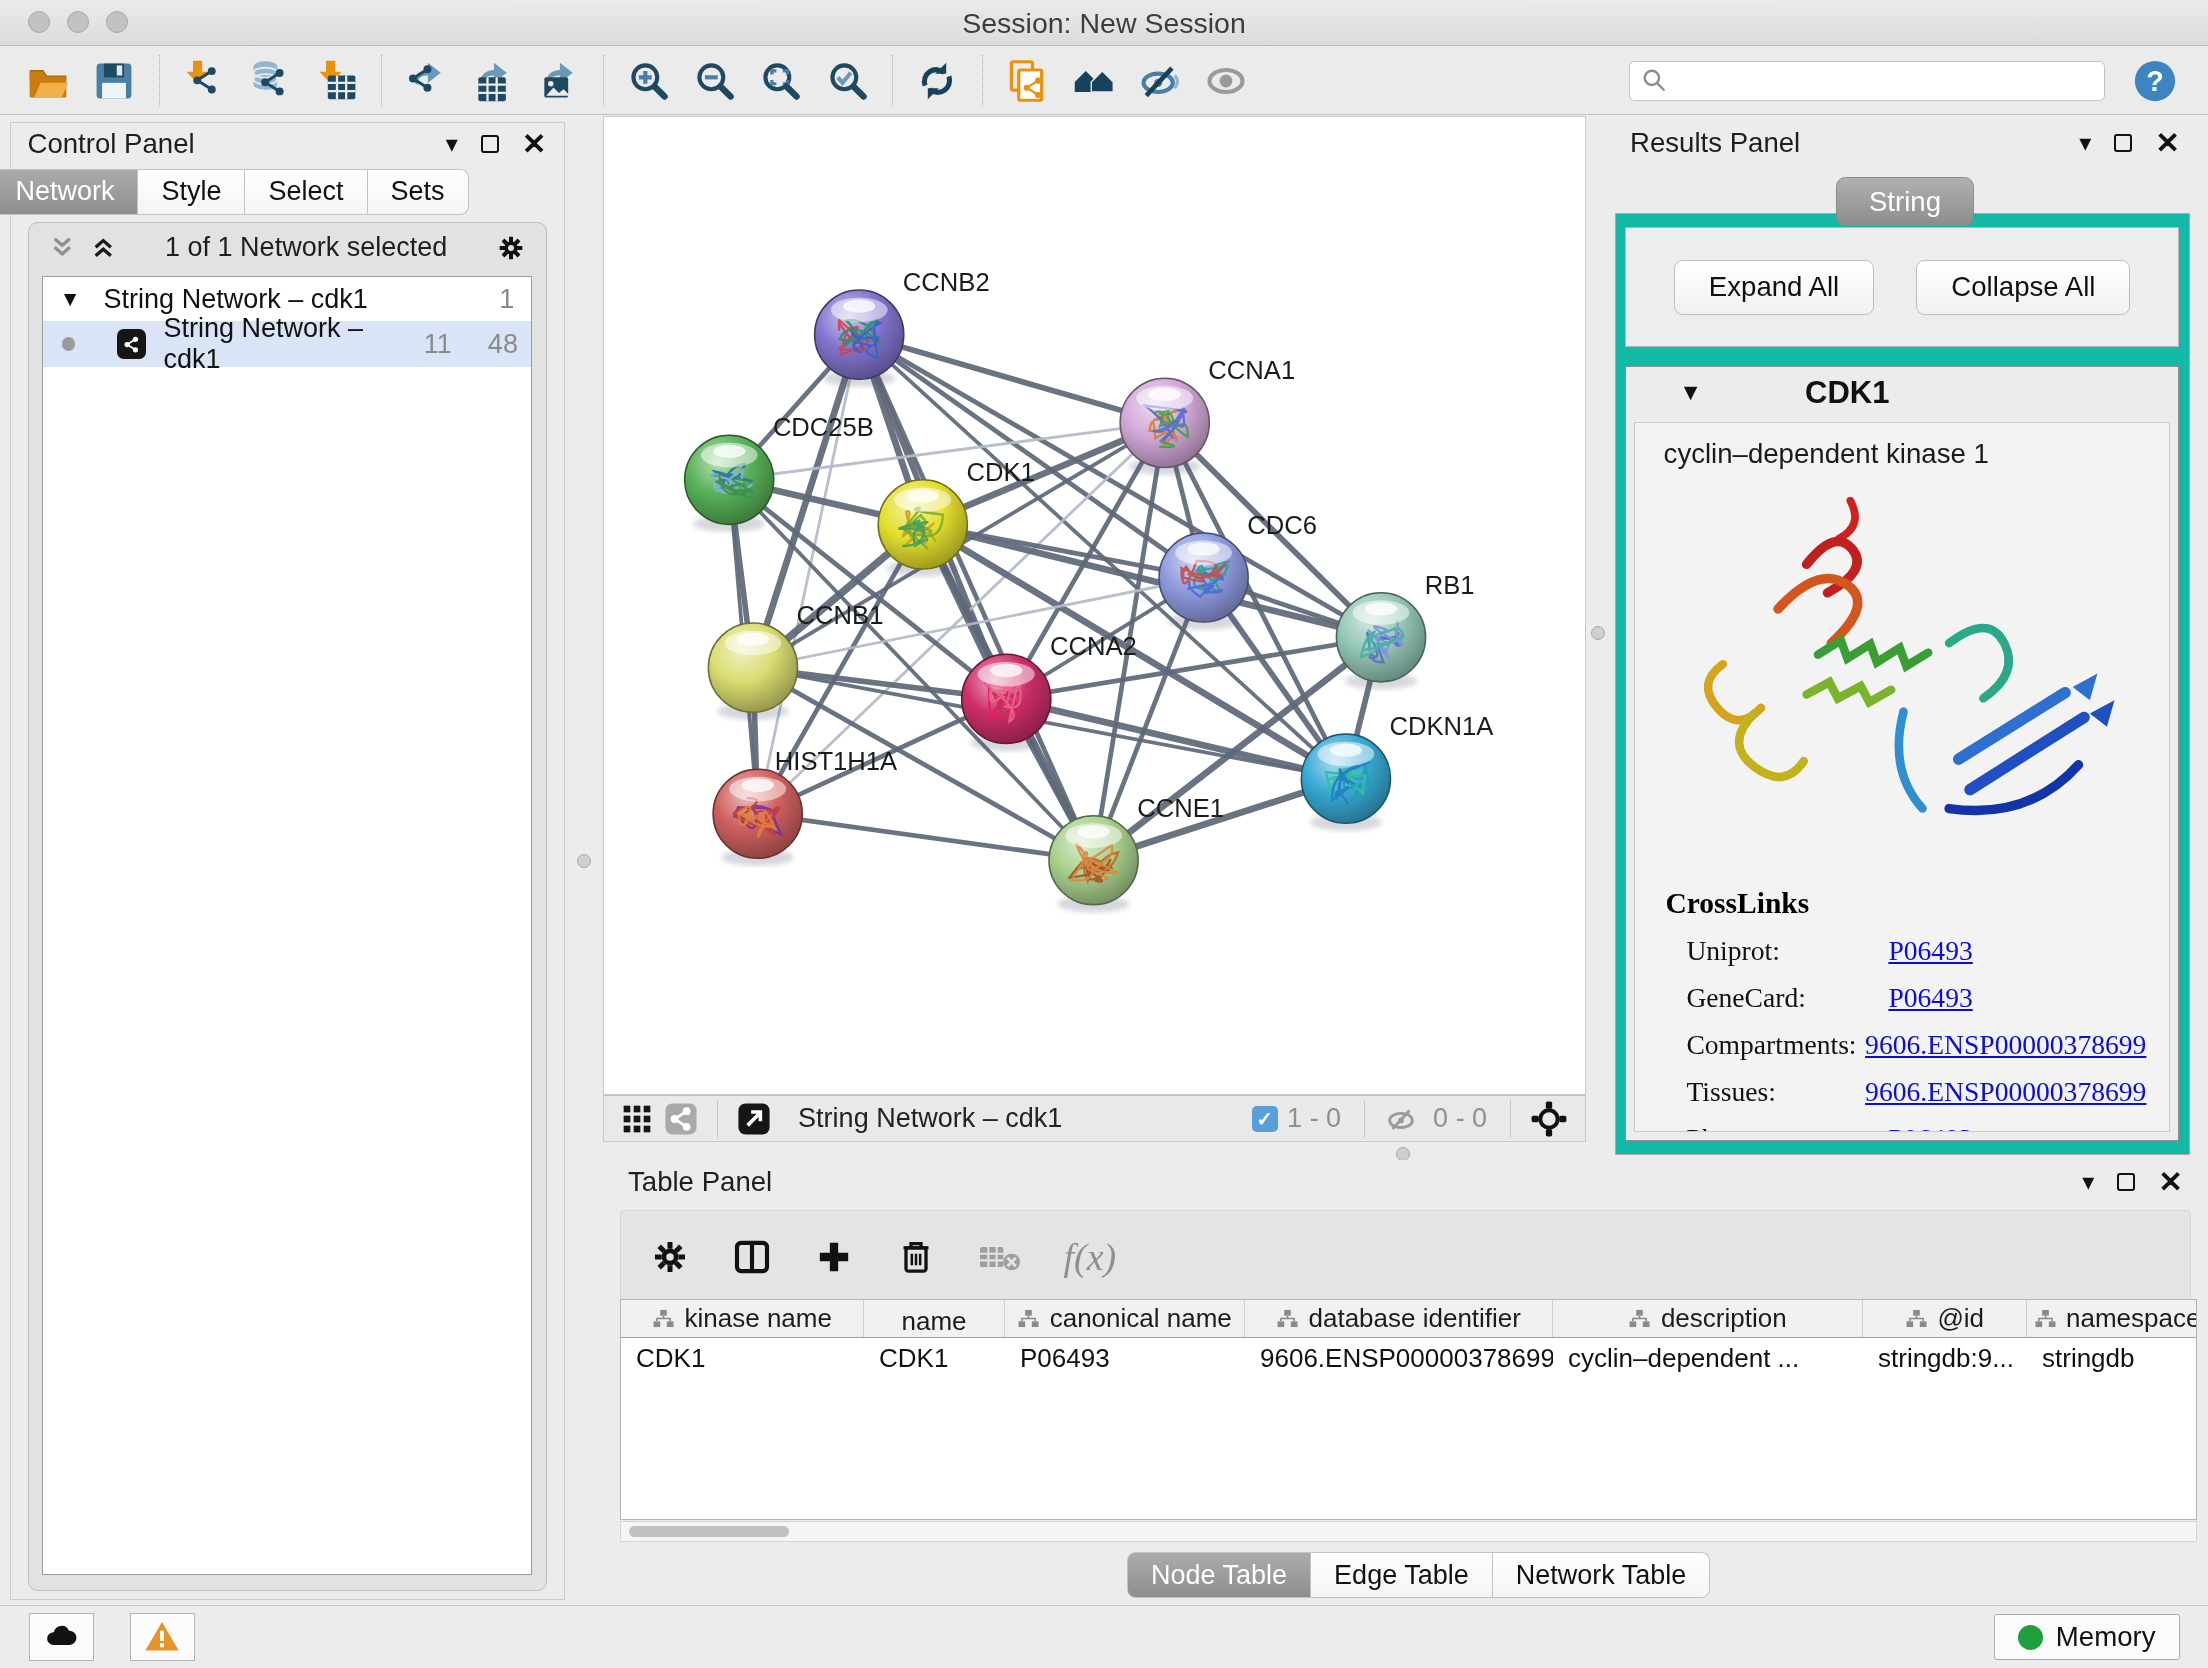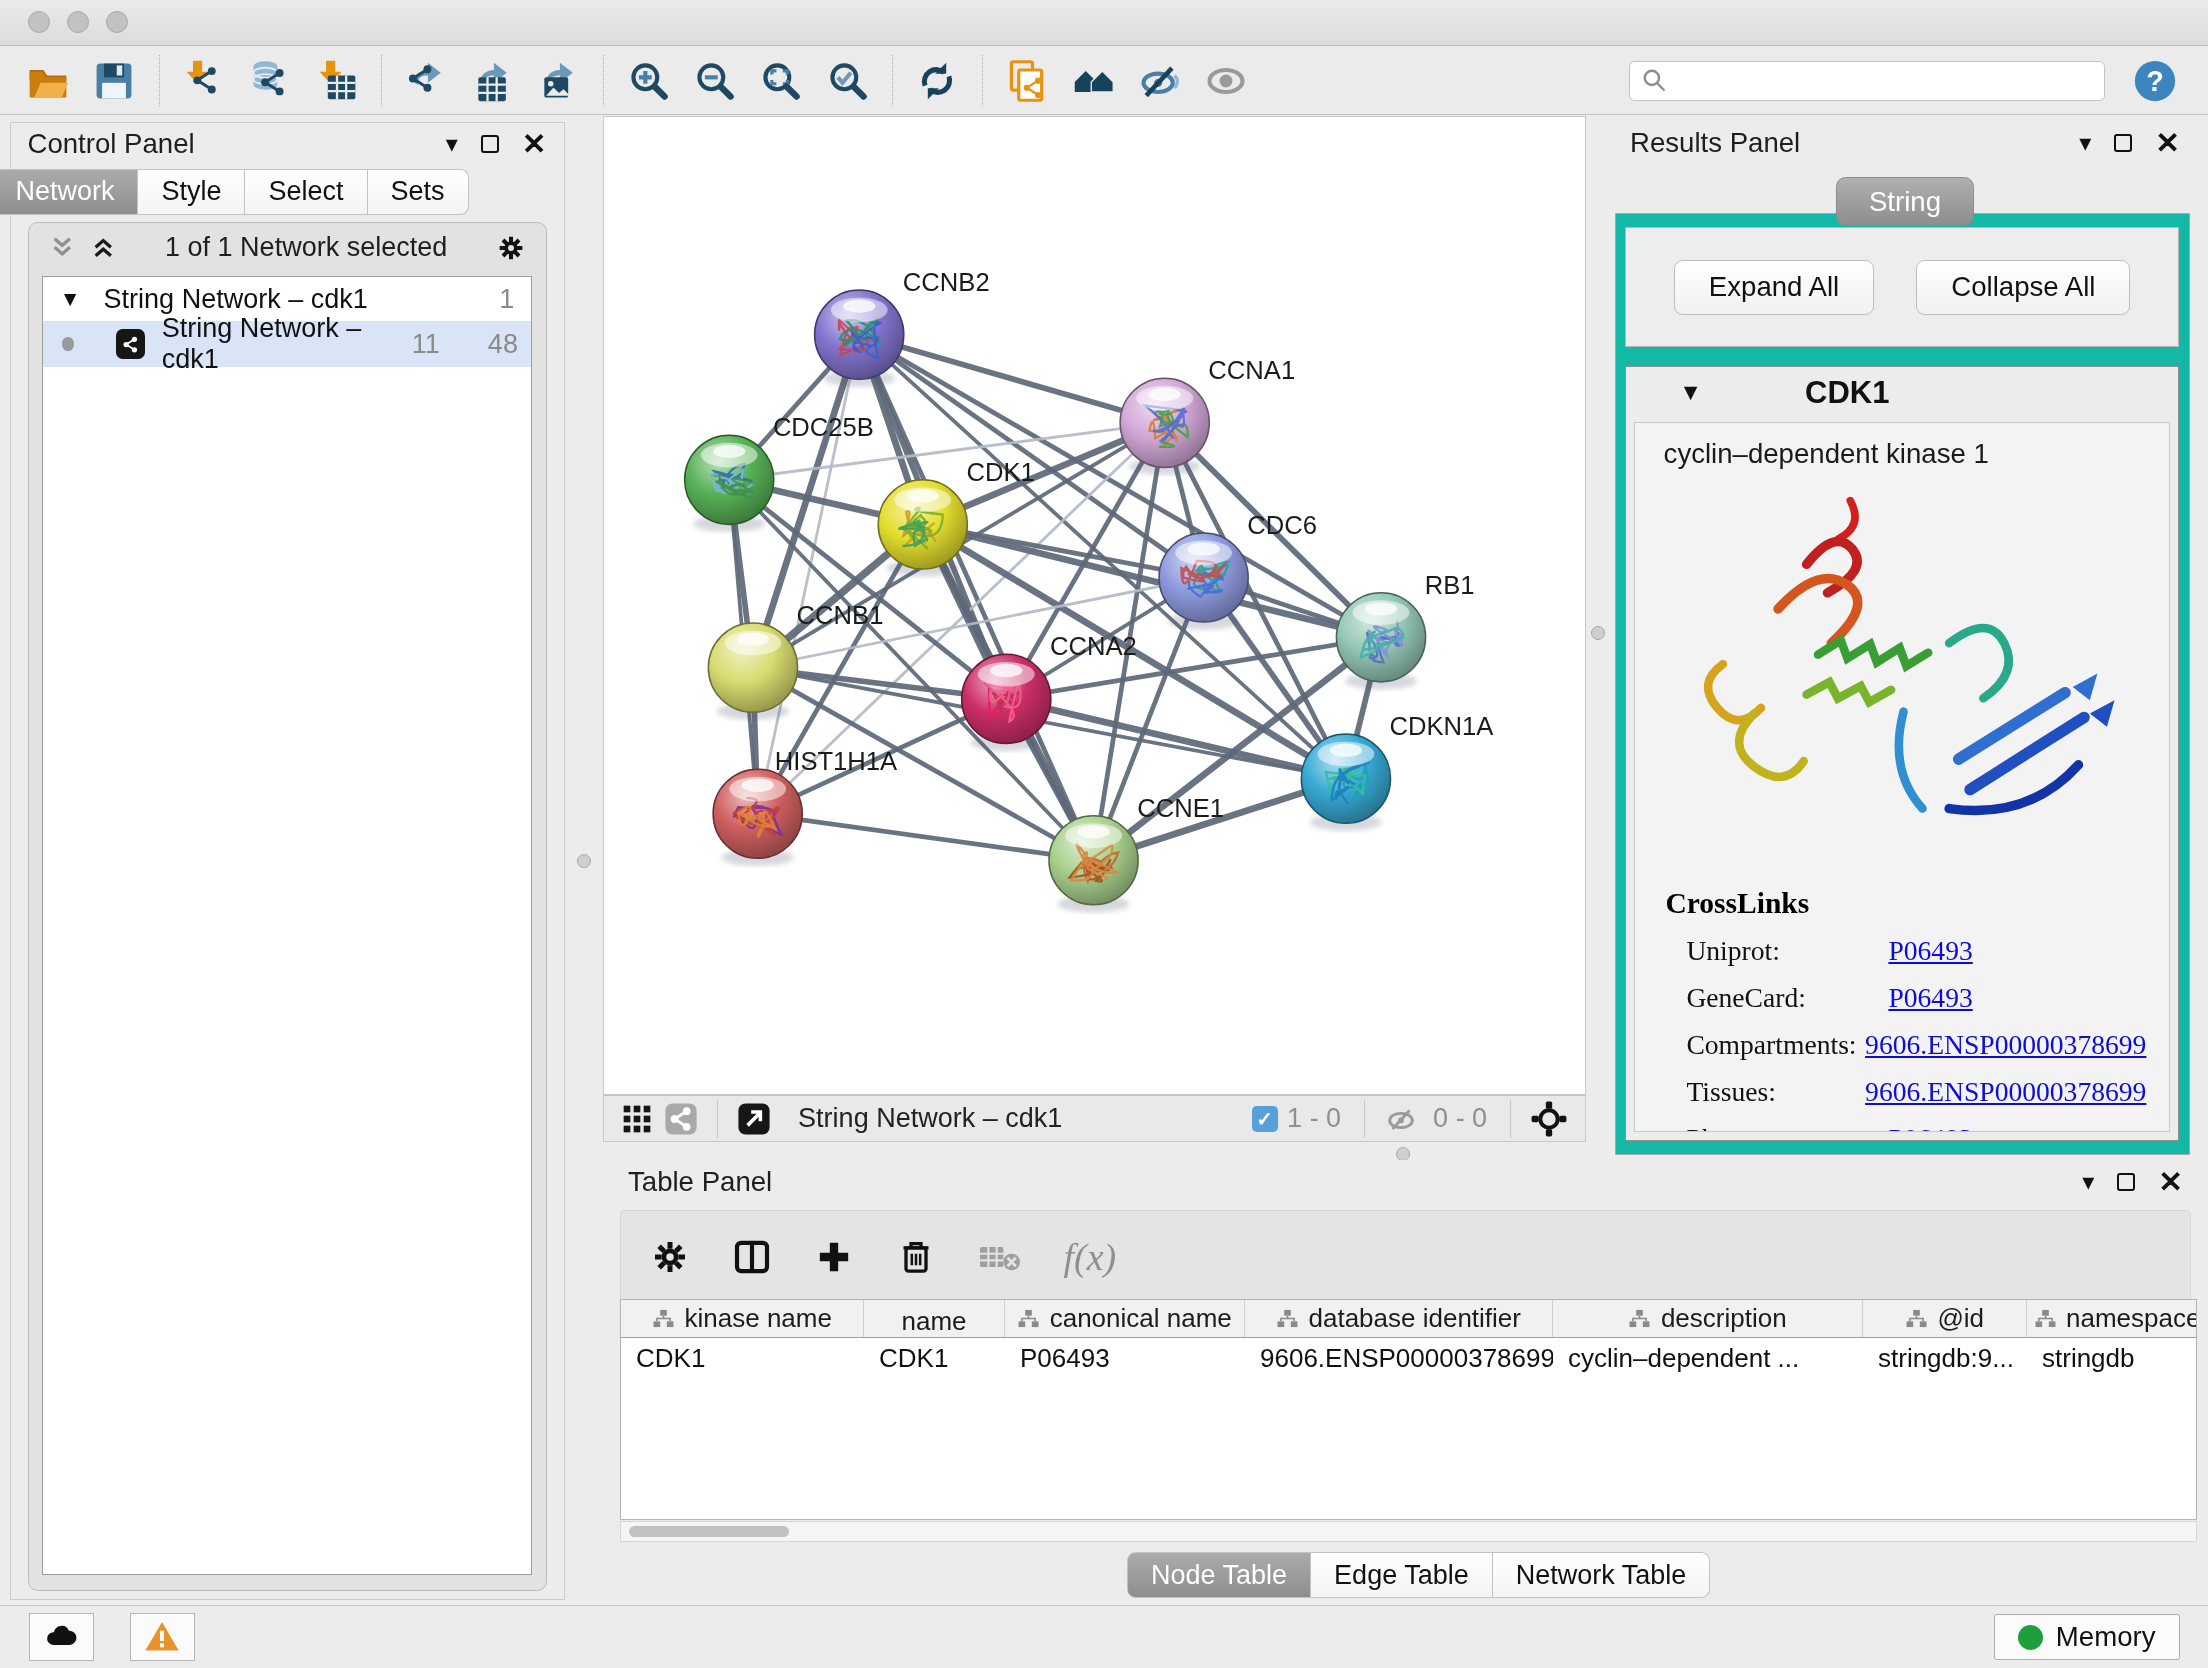--- a/index.html
+++ b/index.html
@@ -94,20 +94,21 @@
 </style>
 </head>
 <body>
 
 <div class="window">
 
   <div class="titlebar">
     <div class="tldot" style="left:27.6px"></div>
     <div class="tldot" style="left:67px"></div>
     <div class="tldot" style="left:106px"></div>
+    <div class="wtitle">Session: New Session</div>
   </div>
 
   <div class="toolbar">
     <div class="tbicons" id="tb-icons">
         <div class="tbtn">
           <svg viewBox="0 0 48 48" width="44" height="44">
             <path d="M4 12h15l4 6h21v6H4z" fill="#b36b10"></path>
             <path d="M4 42V14h14l4 6h22v22z" fill="#c87d0e"></path>
             <path d="M9 42l7-16h30l-7 16z" fill="#f2b04a"></path>
           </svg>
@@ -326,21 +327,21 @@
           <span class="shbadge" style="margin-left:42px">
             <svg width="21" height="21" viewBox="0 0 48 48">
                 <circle cx="33" cy="12" r="6" fill="#fff"></circle>
                 <circle cx="14" cy="24" r="6" fill="#fff"></circle>
                 <circle cx="33" cy="36" r="6" fill="#fff"></circle>
                 <path d="M33 12L14 24l19 12" stroke="#fff" stroke-width="4" fill="none"></path>
               </svg>
           </span>
           <span style="margin-left:17px">String Network – cdk1</span>
           <span class="cnt" style="margin-left:auto">11</span>
-          <span class="cnt" style="margin-left:48px">48</span>
+          <span class="cnt" style="margin-left:36px">48</span>
         </div>
       </div>
     </div>
   </div>
 
   <div class="handle" style="left:577px;top:854px"></div>
   <div class="handle" style="left:1591px;top:626px"></div>
   <div class="handle" style="left:1396px;top:1147px"></div>
 
   <div class="canvas" id="graph-host"><svg viewBox="0 0 1034 1029" width="100%" height="100%" style="font-family:'Liberation Sans',sans-serif">

